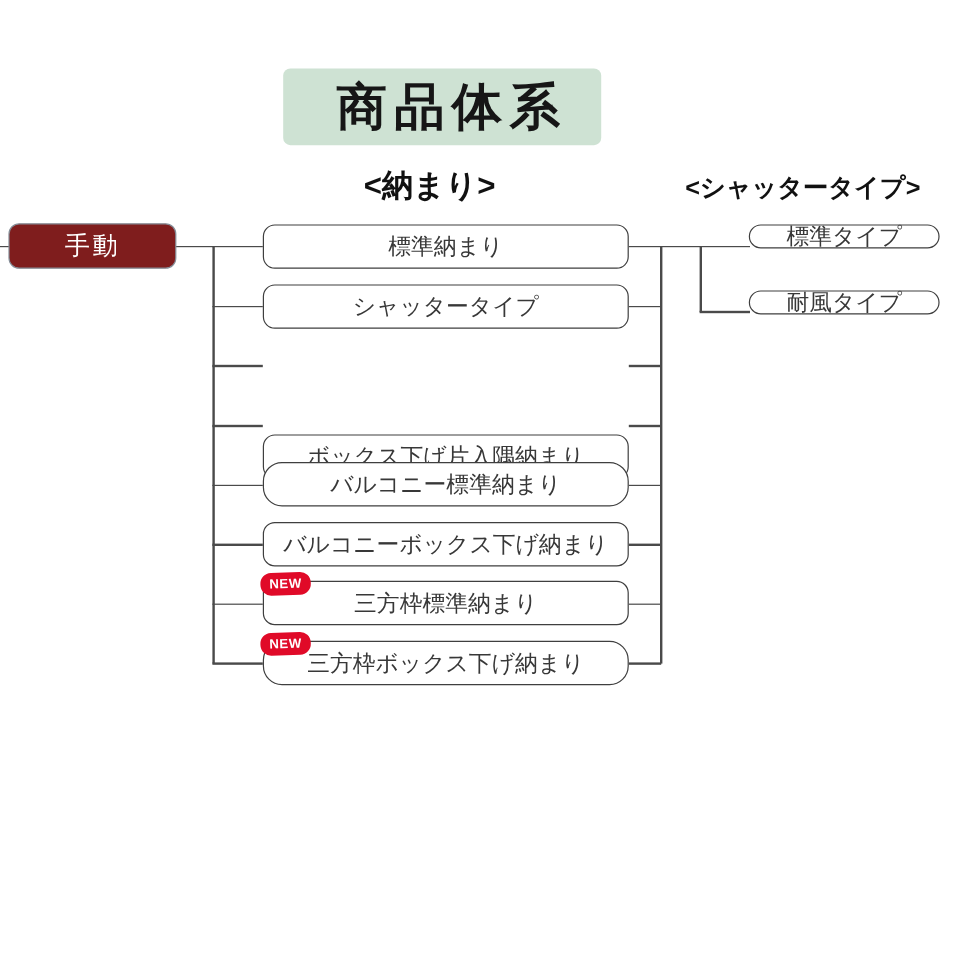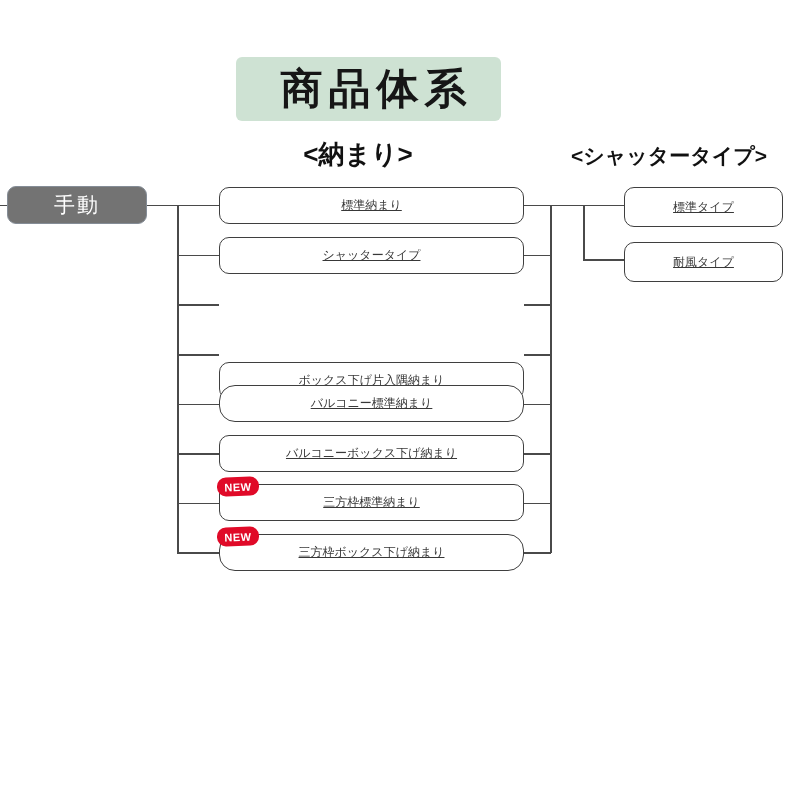--- a/index.html
+++ b/index.html
@@ -15,30 +15,30 @@
     padding-left:16px;box-sizing:border-box;
   }
   .col-header{
     position:absolute;font-weight:bold;color:#111;text-align:center;white-space:nowrap;
   }
   .hdr-osamari{left:238px;top:137px;width:240px;font-size:26px;}
   .hdr-shutter{left:569px;top:142px;width:200px;font-size:21px;}
   .node{
     position:absolute;background:#ffffff;border:1.5px solid #3f3f3f;border-radius:10px;
     display:flex;align-items:center;justify-content:center;
-    font-size:12px;color:#383838;box-sizing:border-box;white-space:nowrap;text-decoration:underline;
+    font-size:19px;color:#383838;box-sizing:border-box;white-space:nowrap;
   }
   .root-node{
     position:absolute;left:7px;top:186px;width:140px;height:38px;
-    background:#737373;border:1.5px solid #858d97;border-radius:9px;
+    background:#7f1d1d;border:1.5px solid #858d97;border-radius:9px;
     display:flex;align-items:center;justify-content:center;
     font-size:21px;color:#ffffff;box-sizing:border-box;letter-spacing:2px;
   }
   .mid-node{left:219px;width:305px;height:37px;}
-  .right-node{left:624px;width:159px;height:40px;}
+  .right-node{left:624px;width:159px;height:20px;}
   .ln{position:absolute;background:#4a4a4a;}
   .ln.h{height:1.5px;}
   .ln.v{width:1.5px;}
   .new-badge{
     position:absolute;left:217px;width:42px;height:19px;
     background:#e00a28;border-radius:9px;z-index:3;
     display:flex;align-items:center;justify-content:center;
     font-size:11px;font-weight:bold;color:#ffffff;letter-spacing:0.5px;
     transform:rotate(-2deg);
   }

